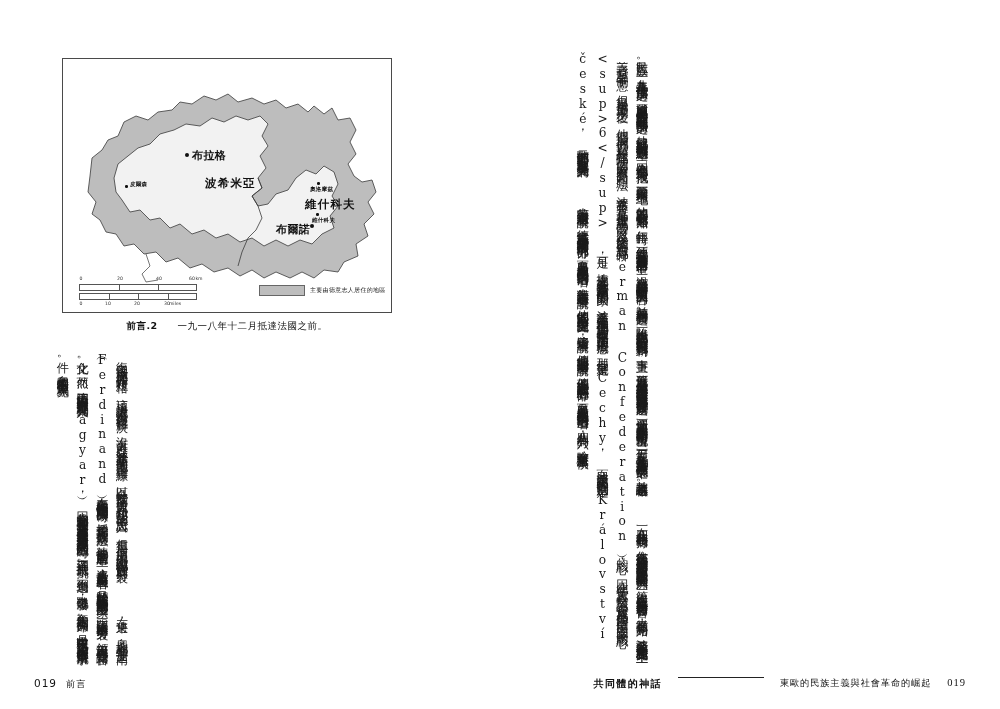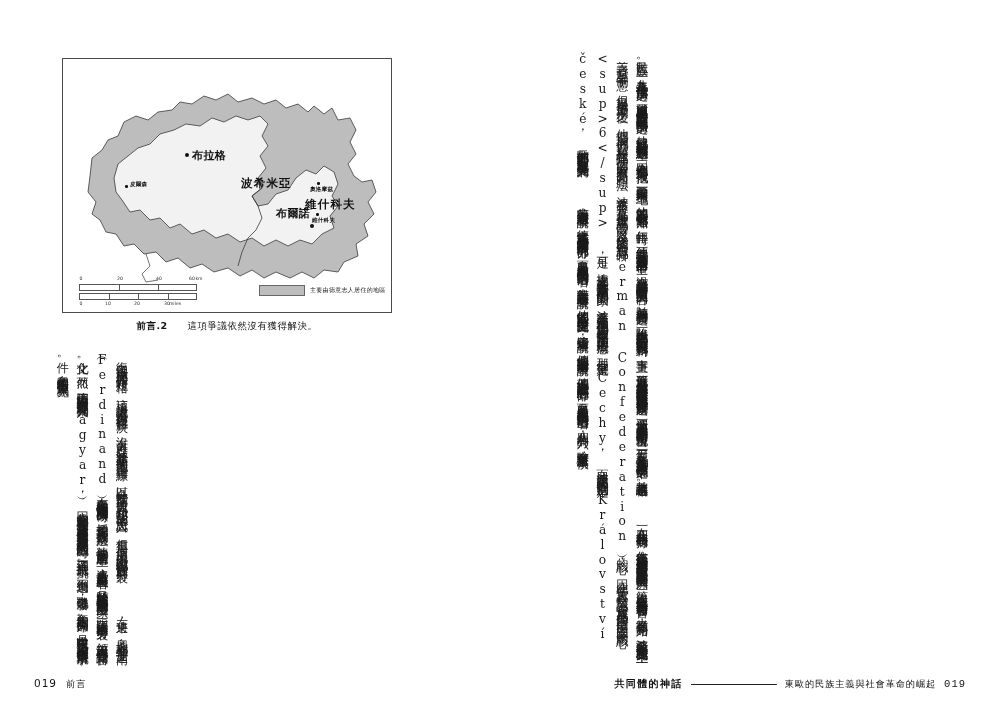--- a/index.html
+++ b/index.html
@@ -65,22 +65,22 @@
     position:absolute;left:52px;top:352px;width:345px;height:292px;
   }
   .block-left .vtext{height:100%;}
 
   
 
   
   .footer{position:absolute;left:0;right:0;bottom:18px;height:20px;}
   .foot-left{position:absolute;left:34px;bottom:0;display:flex;align-items:baseline;gap:9px;
     font-family:"DejaVu Sans","Liberation Sans",sans-serif;}
-  .foot-right{position:absolute;right:34px;bottom:0;display:flex;align-items:center;gap:8px;
-    font-family:Liberation Mono, monospace;}
+  .foot-right{position:absolute;right:34px;bottom:0;display:flex;gap:16px;
+    font-family:Liberation Serif, serif;}
   .folio{font-size:10.5px;letter-spacing:1px;color:#111;}
   .runhead{font-size:10px;font-weight:bold;letter-spacing:1.4px;color:#111;}
   .runhead-sub{font-size:9.2px;letter-spacing:.9px;color:#111;}
   .rule{display:inline-block;width:86px;height:1px;background:#222;}
 </style>
 </head>
 <body>
 
 <div class="page">
 
@@ -103,31 +103,31 @@
            L244,112 L254,116 L262,108 L272,114 L276,126 L270,138 L276,148 L268,158
            L272,170 L260,176 L250,186 L238,182 L226,188 L214,182 L202,188 L190,180
            L178,184 L166,176 L154,180 L142,172 L130,176 L118,166 L108,170 L98,160
            L88,162 L78,152 L68,154 L60,142 L54,134 Z"></path>
 
       <path fill="none" stroke="#3a3a3a" stroke-width="0.8" d="M196,120 L200,130 L190,138 L196,148 L200,160 L194,172 L186,180 L180,194 L176,208"></path>
 
       <path fill="none" stroke="#3a3a3a" stroke-width="0.7" d="M84,196 L88,208 L80,216 L84,224 L96,222"></path>
     </svg>
 
-    <div class="map-label region-label" style="left:143px;top:118px;margin-left:36px;">波希米亞</div>
+    <div class="map-label region-label" style="left:143px;top:118px;">波希米亞</div>
     <div class="map-label region-label" style="left:243px;top:139px;">維什科夫</div>
 
     <span class="dot" style="left:123px;top:95px;"></span>
     <div class="map-label city-label" style="left:130px;top:90px;">布拉格</div>
 
     <span class="dot sm" style="left:63px;top:127px;"></span>
     <div class="map-label city-label-sm" style="left:68px;top:123px;">皮爾森</div>
 
     <span class="dot" style="left:248px;top:166px;"></span>
-    <div class="map-label city-label" style="left:214px;top:148px;">布爾諾</div>
+    <div class="map-label city-label" style="left:214px;top:164px;">布爾諾</div>
 
     <span class="dot sm" style="left:255px;top:124px;"></span>
     <div class="map-label city-label-sm" style="left:248px;top:128px;">奧洛摩茲</div>
 
     <span class="dot sm" style="left:254px;top:155px;"></span>
     <div class="map-label city-label-sm" style="left:250px;top:159px;">維什科夫</div>
 
     <div class="scalebar">
       <div class="sb-nums">
         <span style="left:2px;">0</span>
@@ -154,21 +154,21 @@
       </div>
     </div>
 
     <div class="legend">
       <span class="legend-swatch"></span>
       <span class="legend-text">主要由德意志人居住的地區</span>
     </div>
   </div>
 
   <div class="caption">
-    <span class="cap-num">前言.2</span><span>這項爭議依然沒有獲得解決。</span>
+    <span class="cap-num">前言.2</span><span>一九一八年十二月抵達法國之前。</span>
   </div>
 
   <div class="block-right">
     <div class="vtext">數民族。一九一八年十二月抵達法國之前，威爾遜以為奧匈帝國的「族群」在他離開法國之前，他就已經對新出現的民族感到絕望。因為他們「每天」來找他，要求得到同一塊土地。他的問題不在於他全然無知。年輕時，他曾經在一本關於世界各國政府的著作中，寫過一整章詳細探討哈布斯堡君主國的內容，並未預料到會有問題。陷阱也一起在巴黎的數十位顧問也沒有預料到。事實上，近代歷史只有一個跡象顯示了要實踐科拉爾或盖爾的理念可能會帶來什麼問題。這個跡象在一八四八年的革命期間曾短暫出現，但是在一九一九年忙著創造新世界的熱忱之中，其教訓被忽略了。
 　在一八四八年的頭幾個月，住在從大西洋沿岸到俄羅斯和顎圖曼帝國之間這塊大空間裡的歐洲人，第一次得以在公共場所自由集會和發言。從三月下旬開始，波希米亞的德意志和捷克民主主義者一起著手制憲。但是幾個星期之後，他們發現他們對於想住在哪一個國家有不同的想法。波希米亞一直是神聖羅馬帝國（以及後來的德意志邦聯（German Confederation）的核心，因此德意志人自然認為它會成為德國這個民主國家的核心；&lt;sup&gt;6&lt;/sup&gt; 可是，捷克人卻認為波希米亞是他們的家園。波希米亞這個字在他們語言裡的寫法更加強了這個概念，那個字就是 Čechy，而波希米亞王國的寫法則是 Království české，顯示他們腳下的那片土地本來就是捷克人的。
 　若對德意志愛國者來說，德意志疆域至少是神聖羅馬帝國境內的一部分；而是要成為奧地利帝國境內的自治省。若對德意志愛國者來說，他們的國家則至少是捷克王國，這些愛國者來說，他們對捷克的愛國者來說，他們不應該變成德意志的一部分，而是要成為奧地利帝國境內的自治省。一八四八年的六月，哈布斯堡將軍為了恢</div>
   </div>
 
   <div class="block-left">
     <div class="vtext">復帝國秩序而轟炸布拉格，這項爭議依然沒有獲得解決。沒有人可以在波希米亞的地圖畫一條線，以區分較多的捷克人口和較少的德意志人口，但是每一個出現的組織都因族群而分裂。

